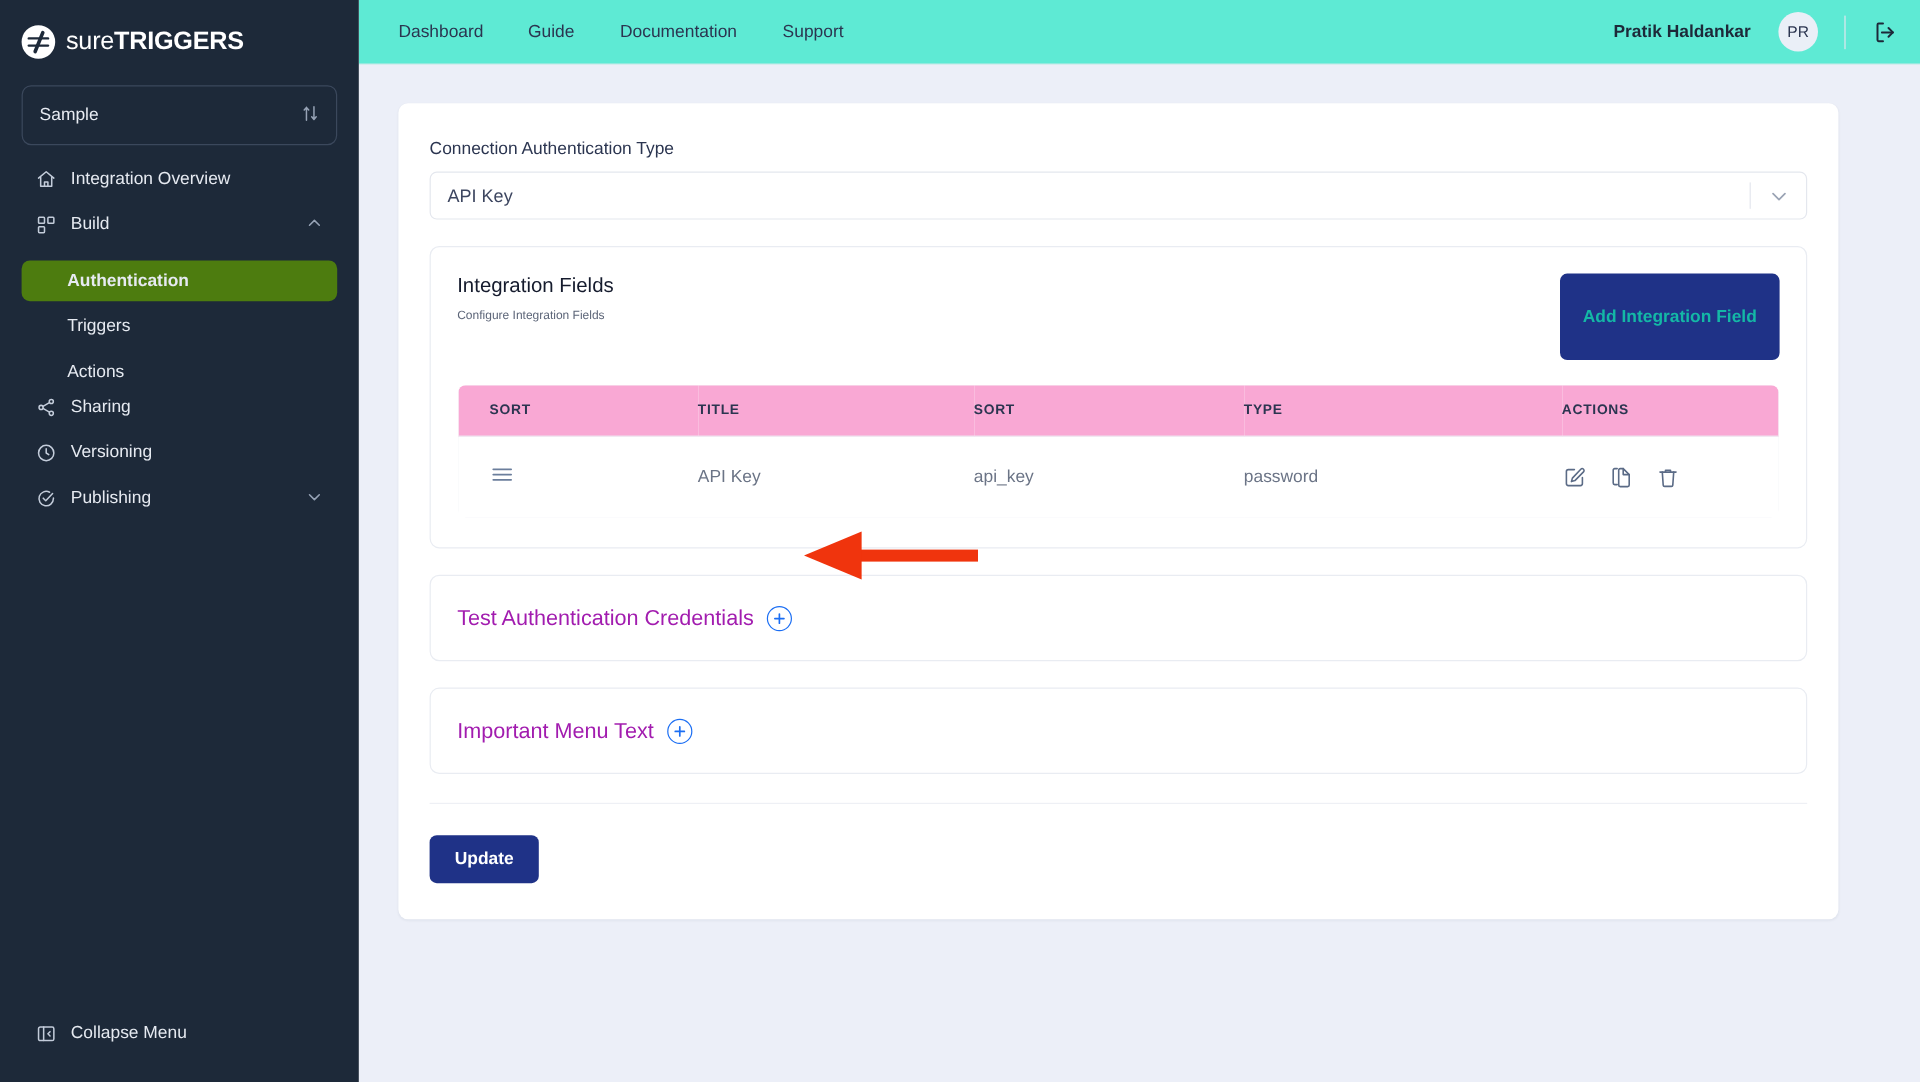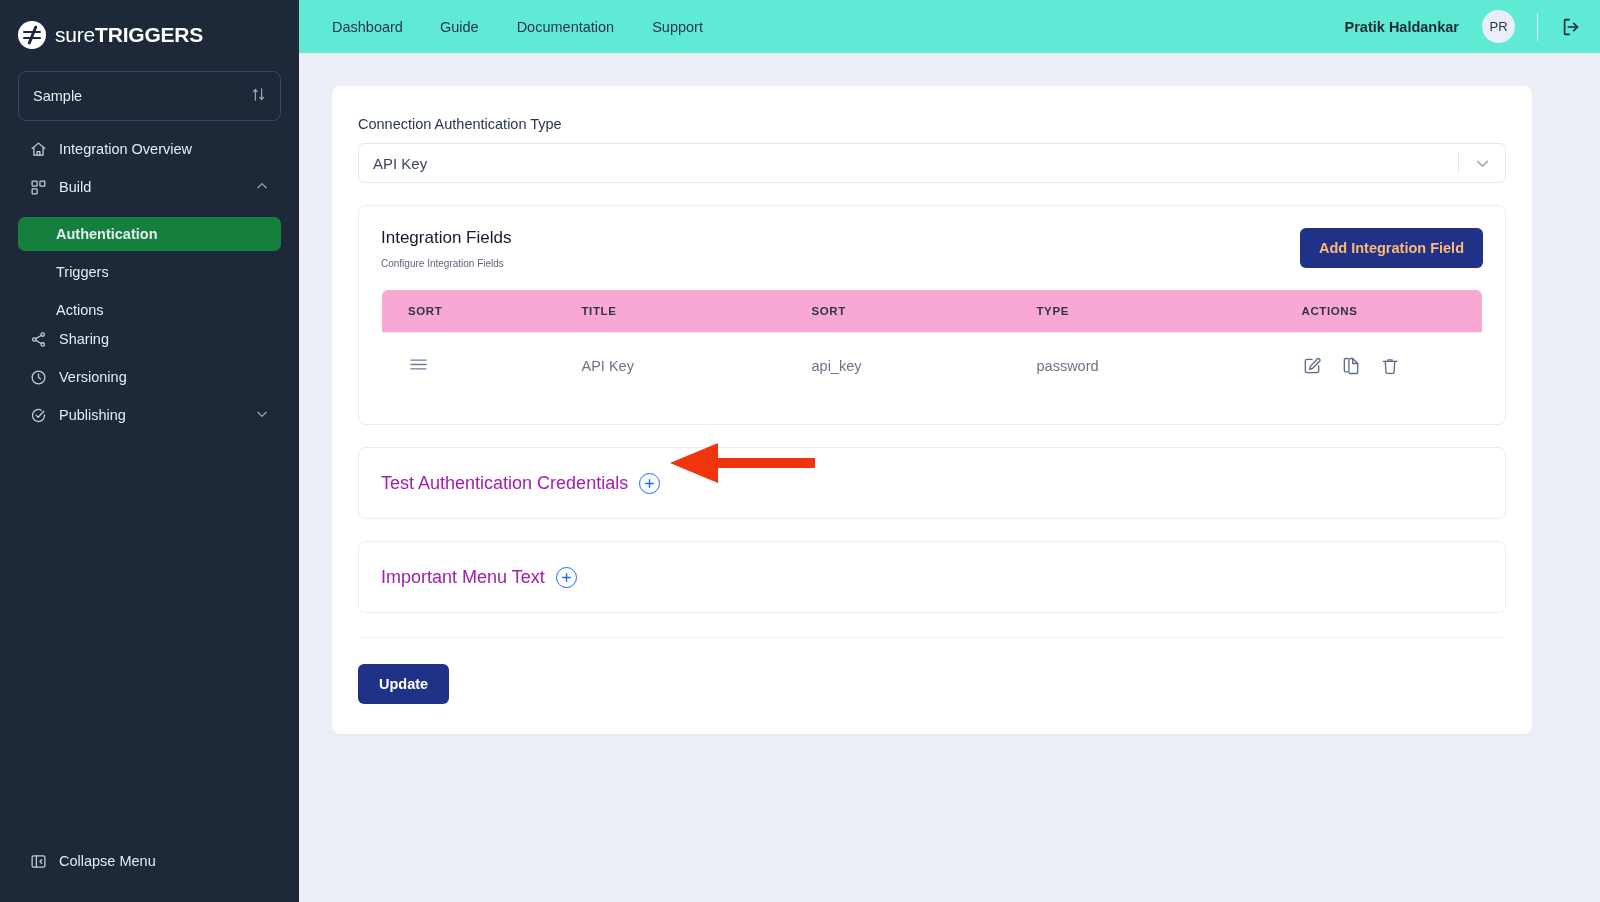--- a/index.html
+++ b/index.html
@@ -54,21 +54,21 @@
     height: 34px; padding: 0 12px; border-radius: 7px;
     color: #e6eaf1; font-size: 14.5px; cursor: pointer; margin-bottom: 4px;
     position: relative;
   }
   .nav-item .chev { position: absolute; right: 12px; color: #97a3b6; }
   .nav-sub {
     display: flex; align-items: center; height: 34px;
     padding: 0 12px 0 38px; border-radius: 7px;
     color: #e6eaf1; font-size: 14.5px; cursor: pointer; margin-bottom: 4px;
   }
-  .nav-sub.active { background: #15803d; font-weight: 700; }
+  .nav-sub.active { background: #4d7c0f; font-weight: 700; }
   .nav-icon { width: 17px; height: 17px; color: #c3ccda; flex: none;
     display: flex; align-items: center; justify-content: center; }
   .nav-icon svg { width: 17px; height: 17px; display: block; }
 
   .collapse-row {
     display: flex; align-items: center; gap: 12px;
     padding: 0 18px 0 30px; height: 46px; margin-bottom: 18px;
     color: #e6eaf1; font-size: 14.5px; cursor: pointer;
   }
 
@@ -116,22 +116,22 @@
 
   .panel {
     margin-top: 22px; border: 1px solid #e9ecf2; border-radius: 8px;
     background: #fff;
   }
   .panel-pad { padding: 22px 22px 24px 22px; }
   .panel-head { display: flex; align-items: flex-start; }
   .panel-title { font-size: 17px; color: #151b2d; font-weight: 400; }
   .panel-sub { font-size: 10px; color: #5c6578; margin-top: 10px; }
   .btn-primary {
-    background: #1f3287; color: #fdba74; border: none; border-radius: 6px;
-    font-size: 14.5px; font-weight: 700; padding: 12px 19px; cursor: pointer;
+    background: #1f3287; color: #14b8a6; border: none; border-radius: 6px;
+    font-size: 14.5px; font-weight: 700; padding: 28px 19px; cursor: pointer;
     font-family: "Liberation Sans", sans-serif;
     text-align: right;
   }
   .btn-update {
     background: #1f3287; color: #ffffff; border: none; border-radius: 6px;
     font-size: 14.5px; font-weight: 700; padding: 12px 21px; cursor: pointer;
     font-family: "Liberation Sans", sans-serif;
   }
 
   table.fields { width: 100%; border-collapse: collapse; margin-top: 20px;

